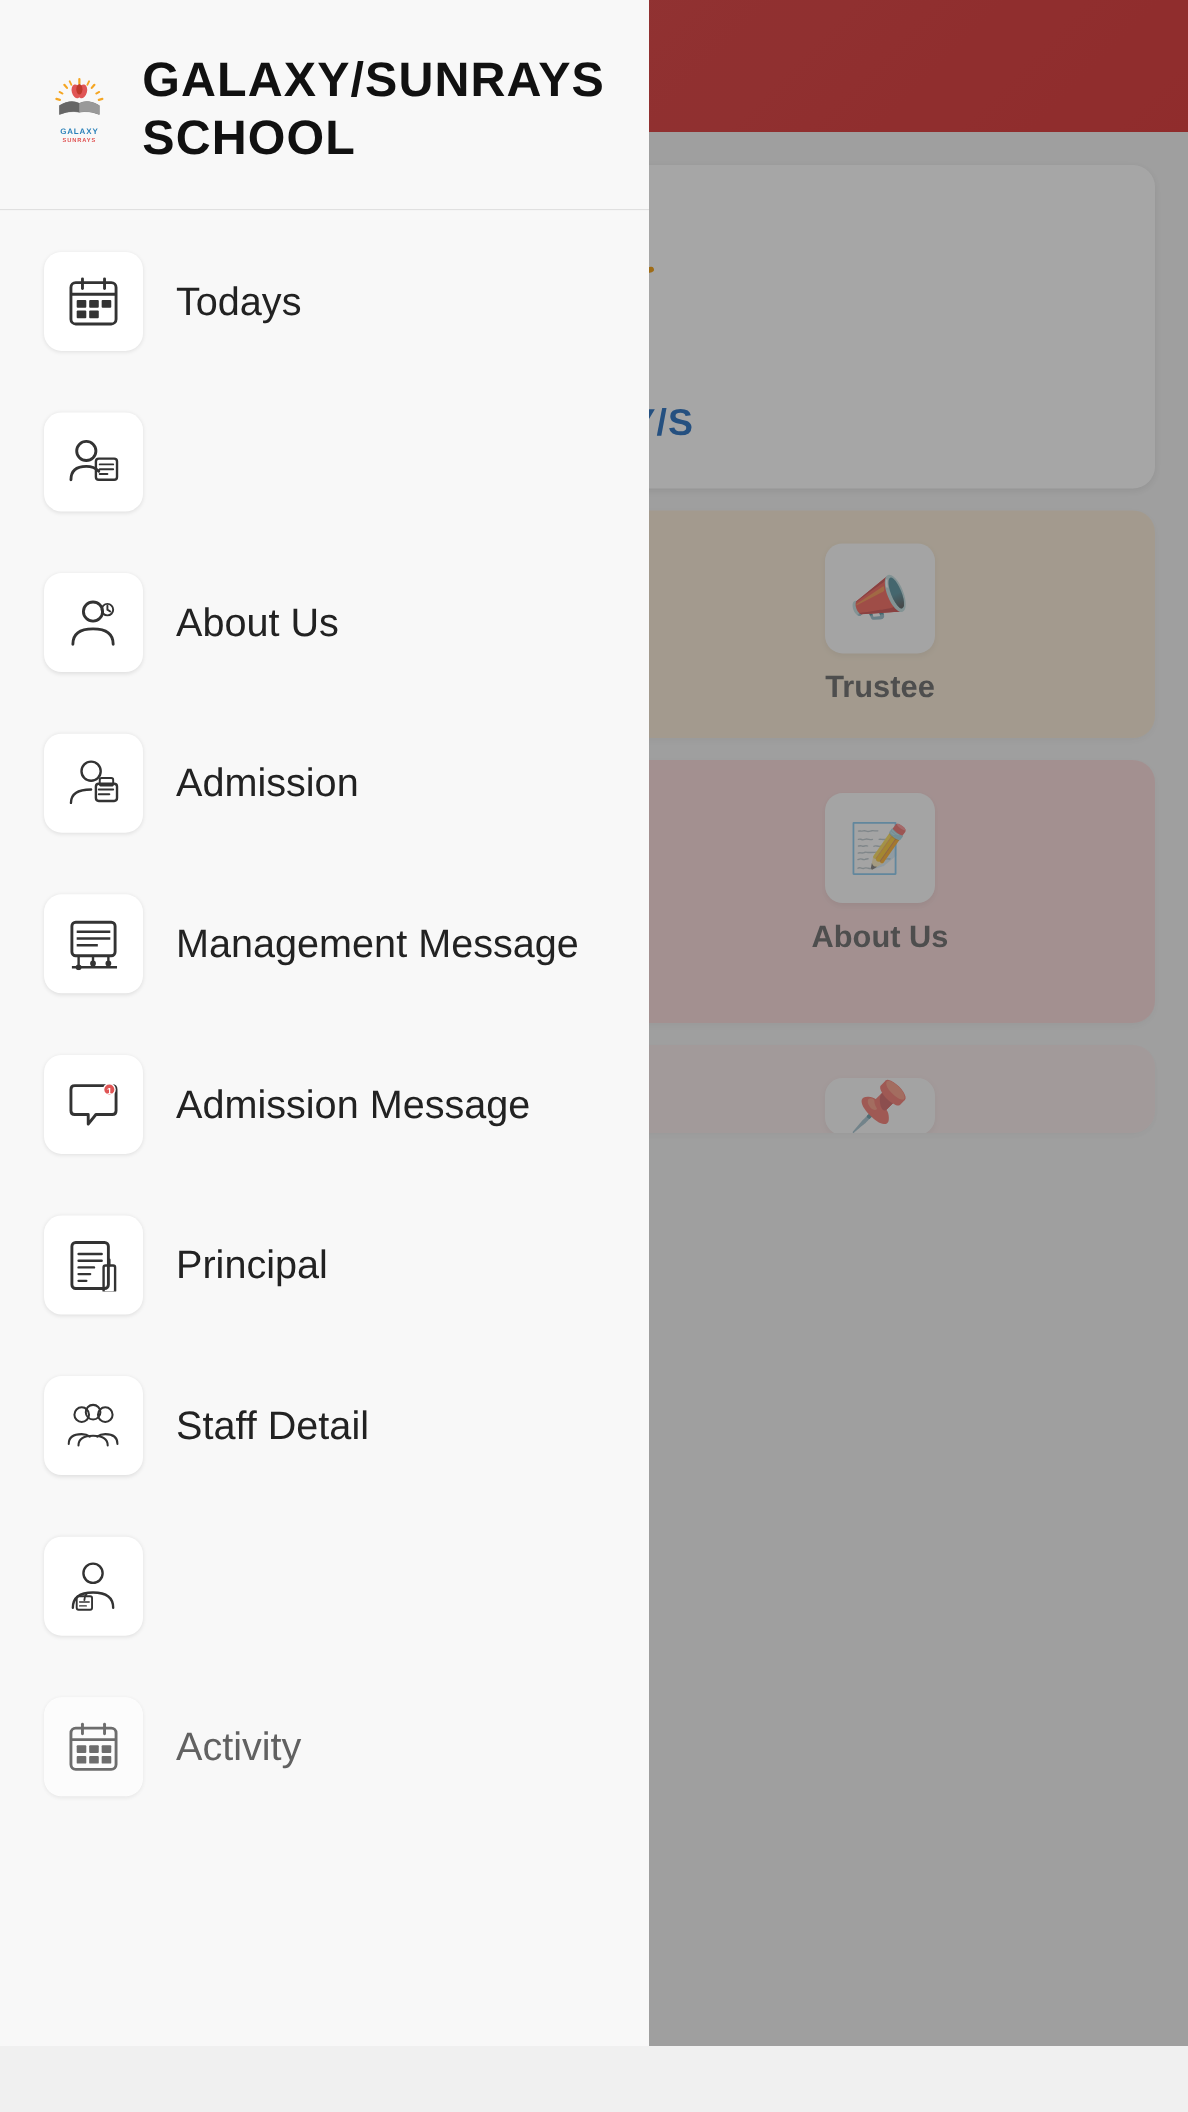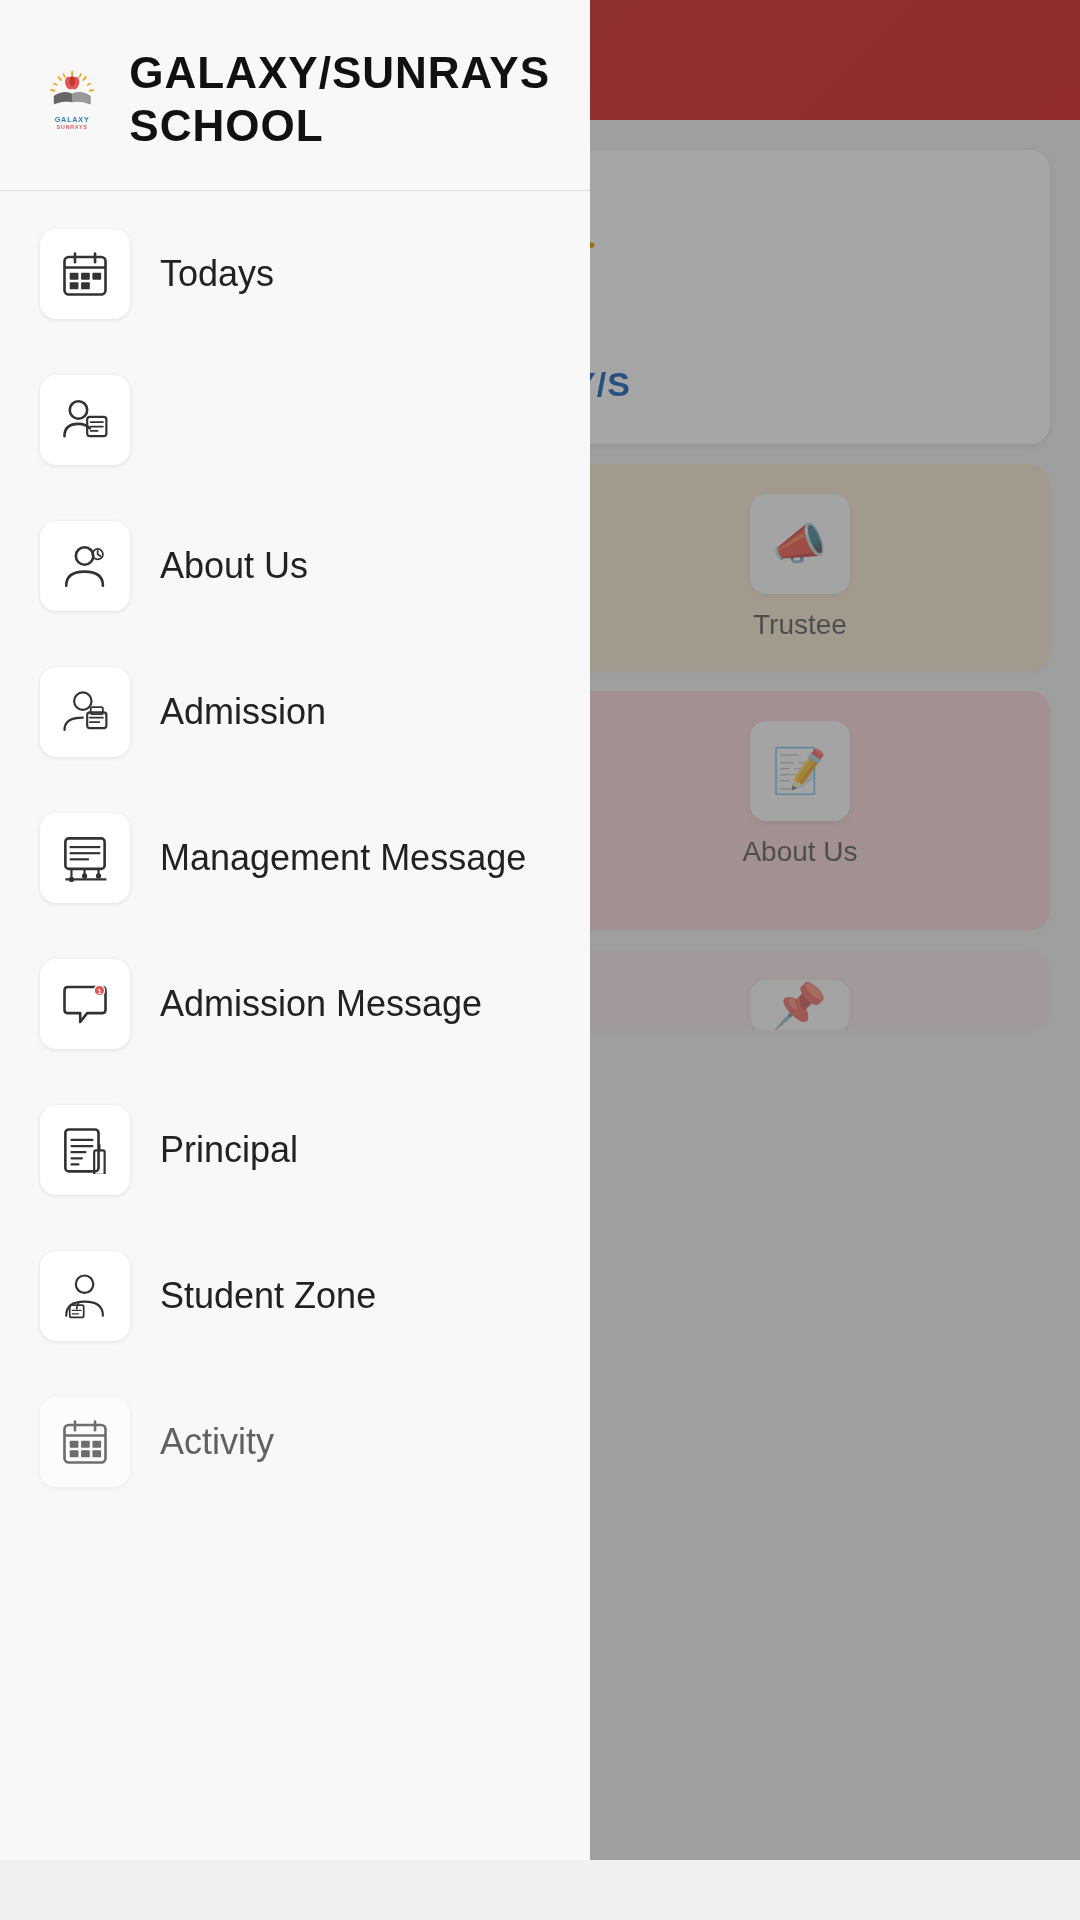--- a/index.html
+++ b/index.html
@@ -122,21 +122,21 @@
       background: white;
       border-radius: 16px;
       display: flex;
       align-items: center;
       justify-content: center;
       font-size: 44px;
       box-shadow: 0 2px 6px rgba(0,0,0,0.08);
     }
     .feature-tile .tile-label {
       font-size: 28px;
-      font-weight: 400;
+      font-weight: 700;
       color: #444;
     }
     .tile-pink { background: #fde8e8; }
     .tile-orange { background: #fdebd0; }
     .tile-blue { background: #d6eeff; }
     .tile-red { background: #fdd5d5; }
     .tile-green { background: #d6f0e8; }
 
     
     .drawer-overlay {
@@ -498,33 +498,45 @@
           <line x1="12" y1="30" x2="28" y2="30" stroke="#333" stroke-width="2.5" stroke-linecap="round"></line>
           <line x1="12" y1="37" x2="24" y2="37" stroke="#333" stroke-width="2.5" stroke-linecap="round"></line>
           <line x1="12" y1="44" x2="20" y2="44" stroke="#333" stroke-width="2.5" stroke-linecap="round"></line>
           <rect x="38" y="28" width="12" height="28" rx="2" stroke="#333" stroke-width="2.5" fill="none"></rect>
           <line x1="44" y1="22" x2="44" y2="28" stroke="#333" stroke-width="2.5" stroke-linecap="round"></line>
         </svg>
       </div>
       <span class="drawer-item-label">Principal</span>
     </div>
 
+    <div class="drawer-item">
+      <div class="drawer-item-icon">
+        <svg width="48" height="48" viewBox="0 0 65 55" fill="none">
+          <circle cx="18" cy="14" r="9" stroke="#333" stroke-width="2.5" fill="none"></circle>
+          <circle cx="47" cy="14" r="9" stroke="#333" stroke-width="2.5" fill="none"></circle>
+          <circle cx="32" cy="11" r="9" stroke="#333" stroke-width="2.5" fill="none"></circle>
+          <path d="M2 50 Q2 38 18 38 Q24 38 28 41" stroke="#333" stroke-width="2.5" fill="none" stroke-linecap="round"></path>
+          <path d="M62 50 Q62 38 47 38 Q41 38 37 41" stroke="#333" stroke-width="2.5" fill="none" stroke-linecap="round"></path>
+          <path d="M14 52 Q14 40 32 40 Q50 40 50 52" stroke="#333" stroke-width="2.5" fill="none" stroke-linecap="round"></path>
+        </svg>
+      </div>
+      <span class="drawer-item-label">Staff Detail</span>
+    </div>
 
     <div class="drawer-item">
       <div class="drawer-item-icon">
         <svg width="48" height="48" viewBox="0 0 55 55" fill="none">
           <circle cx="27" cy="14" r="10" stroke="#333" stroke-width="2.5" fill="none"></circle>
           <path d="M6 50 Q6 34 27 34 Q48 34 48 50" stroke="#333" stroke-width="2.5" fill="none" stroke-linecap="round"></path>
           <path d="M18 42 Q18 38 20 36" stroke="#333" stroke-width="2" stroke-linecap="round"></path>
           <rect x="10" y="38" width="16" height="14" rx="2" stroke="#333" stroke-width="2" fill="none"></rect>
           <line x1="13" y1="44" x2="23" y2="44" stroke="#333" stroke-width="1.5" stroke-linecap="round"></line>
           <line x1="13" y1="48" x2="20" y2="48" stroke="#333" stroke-width="1.5" stroke-linecap="round"></line>
         </svg>
       </div>
-      <span class="drawer-item-label">Student Zone</span>
     </div>
 
     <div class="drawer-item" style="opacity:0.7;">
       <div class="drawer-item-icon">
         <svg width="48" height="48" viewBox="0 0 55 55" fill="none">
           <rect x="4" y="8" width="47" height="43" rx="5" stroke="#333" stroke-width="3" fill="none"></rect>
           <line x1="4" y1="20" x2="51" y2="20" stroke="#333" stroke-width="3"></line>
           <line x1="16" y1="4" x2="16" y2="14" stroke="#333" stroke-width="3" stroke-linecap="round"></line>
           <line x1="39" y1="4" x2="39" y2="14" stroke="#333" stroke-width="3" stroke-linecap="round"></line>
           <rect x="10" y="26" width="10" height="8" rx="1" fill="#333"></rect>

